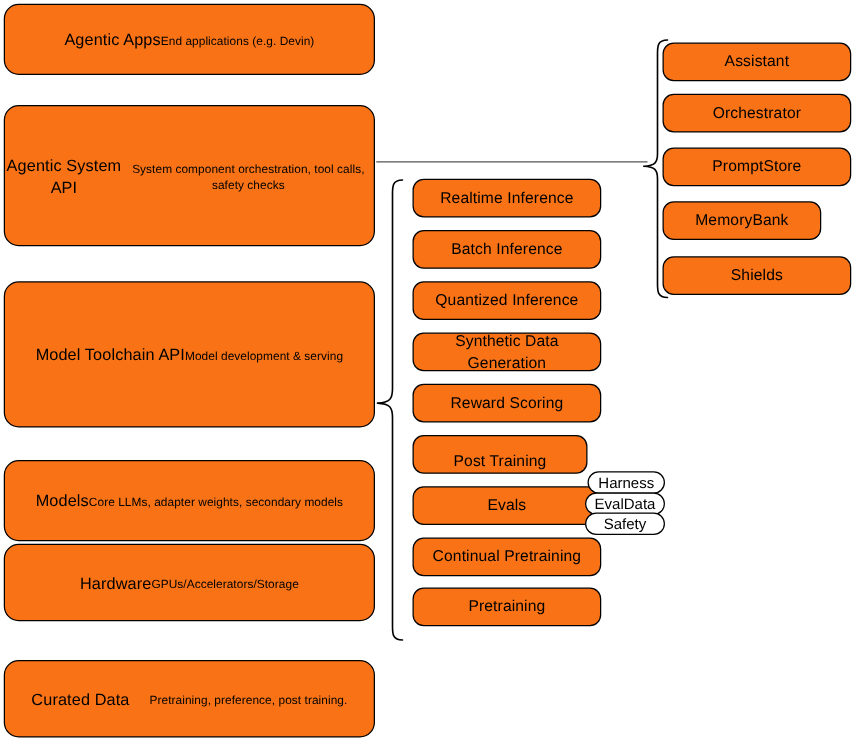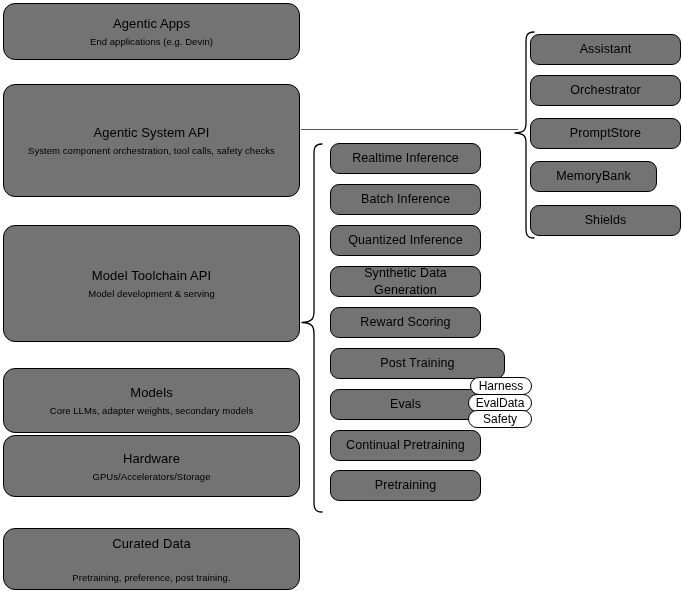--- a/index.html
+++ b/index.html
@@ -16,23 +16,23 @@
     width: 682px;
     height: 591px;
     overflow: hidden;
     background: #ffffff;
   }
   .box {
     position: absolute;
     box-sizing: border-box;
     border: 1.2px solid #000000;
     border-radius: 12px;
-    background: #737373;
+    background: #f97316;
     display: flex;
-    flex-direction: column;
+    flex-direction: row;
     align-items: center;
     justify-content: center;
     text-align: center;
   }
   .box .title {
     font-size: 13.5px;
     line-height: 17px;
     color: #000000;
     letter-spacing: 0.1px;
   }
@@ -142,21 +142,21 @@
   </div>
 
   <div class="box mid-box" style="left:330px; top:266px; width:151px; height:31px;">
     <div class="title">Synthetic Data Generation</div>
   </div>
 
   <div class="box mid-box" style="left:330px; top:307px; width:151px; height:31px;">
     <div class="title">Reward Scoring</div>
   </div>
 
-  <div class="box mid-box" style="left:330px; top:348px; width:175px; height:31px;">
+  <div class="box mid-box" style="left:330px; top:348px; width:140px; height:31px;align-items:flex-end;">
     <div class="title">Post Training</div>
   </div>
 
   <div class="box mid-box" style="left:330px; top:389px; width:151px; height:31px;">
     <div class="title">Evals</div>
   </div>
 
   <div class="box mid-box" style="left:330px; top:430px; width:151px; height:31px;">
     <div class="title">Continual Pretraining</div>
   </div>

